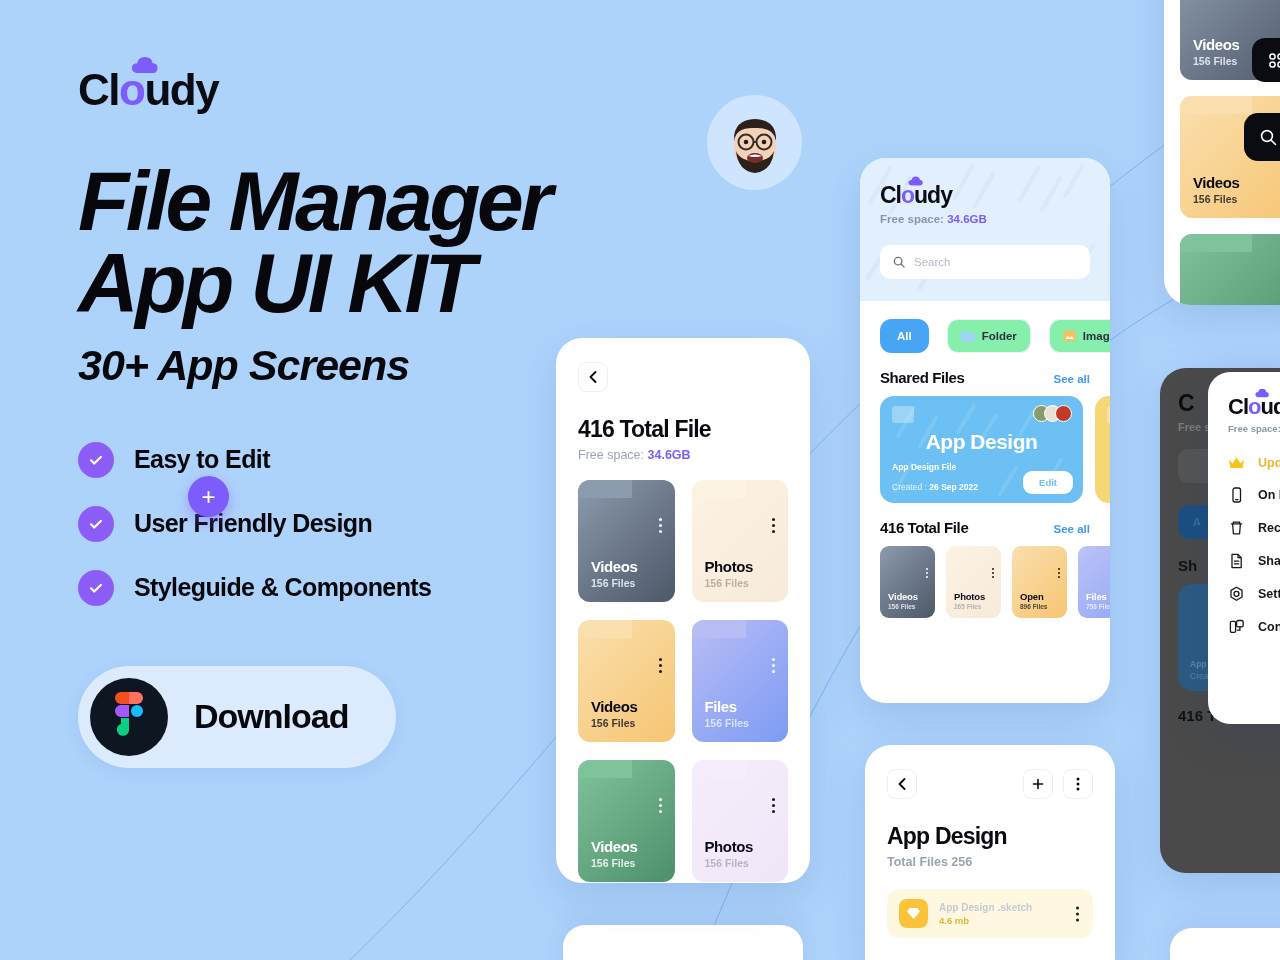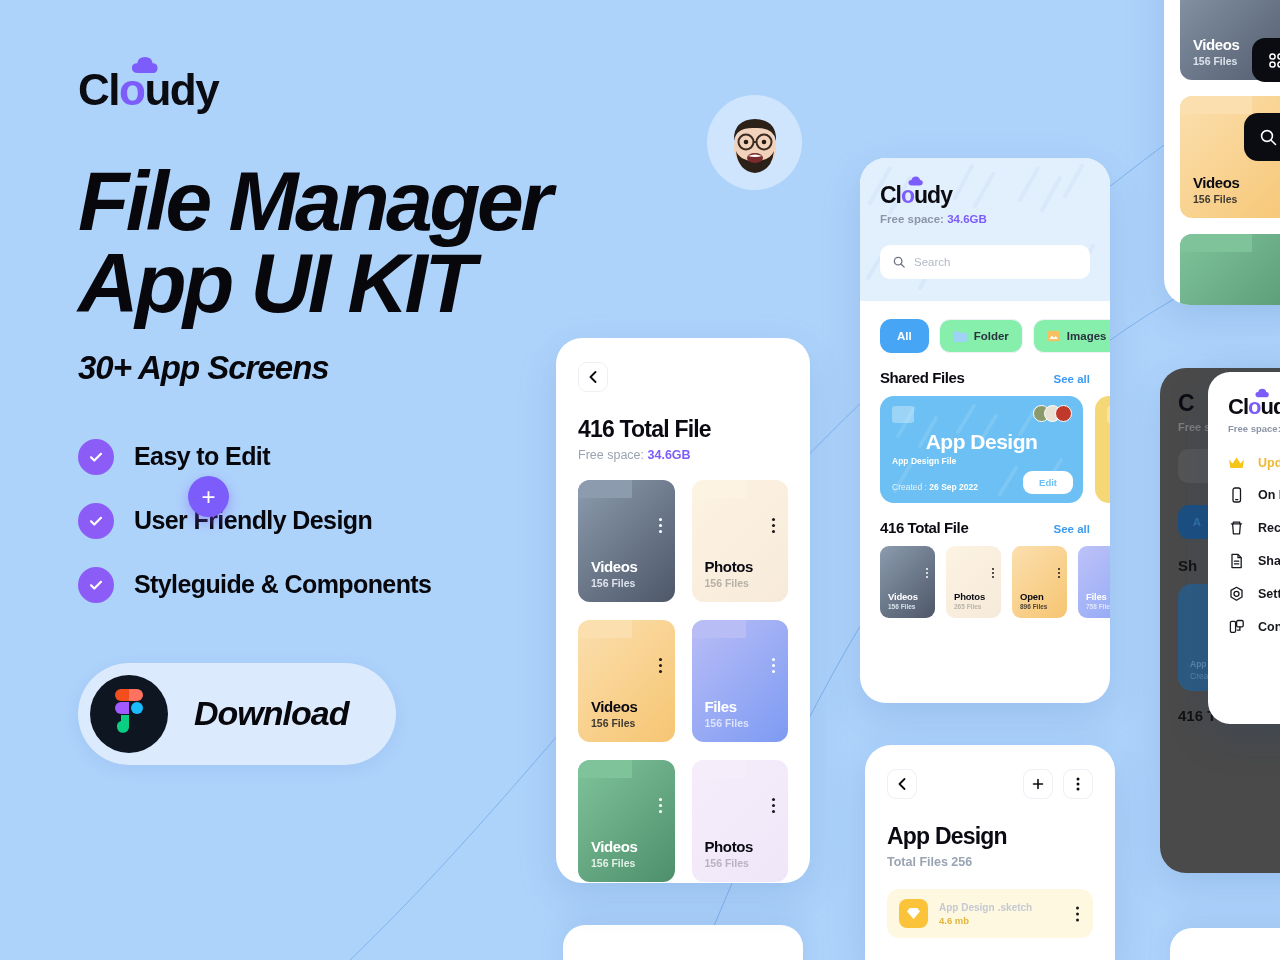--- a/index.html
+++ b/index.html
@@ -22,42 +22,42 @@
   .logo-cloud {
     position:absolute; left:53px; top:-12px; width:27px; height:18px;
   }
 
   .headline {
     margin-top:48px;
     font-size:84px; line-height:0.98; font-weight:bold; font-style:italic;
     letter-spacing:-3.5px; color:#07070C;
   }
   .subhead {
-    margin-top:24px; font-size:33px; font-weight:bold; font-style:italic;
+    margin-top:16px; font-size:43px; font-weight:bold; font-style:italic;
     letter-spacing:-1px; color:#07070C;
   }
 
   .features { margin-top:52px; }
   .feature { display:flex; align-items:center; gap:20px; margin-bottom:28px; }
   .feat-check {
     width:36px; height:36px; border-radius:50%; background:#8B5CF6;
     display:flex; align-items:center; justify-content:center; flex:0 0 36px;
   }
   .feat-label { font-size:25px; font-weight:bold; letter-spacing:-0.6px; color:#07070C; }
 
   .dl-btn {
     margin-top:32px; display:inline-flex; align-items:center; gap:26px;
     background:#DCEAFD; border-radius:60px; padding:12px 48px 12px 12px;
     box-shadow:0 4px 18px rgba(60,110,190,.12);
   }
   .figma-circle {
     width:78px; height:78px; border-radius:50%; background:#0E1621;
     display:flex; align-items:center; justify-content:center;
   }
-  .dl-label { font-size:34px; font-weight:bold; font-style:italic; letter-spacing:-1px; color:#07070C; }
+  .dl-label { font-size:34px; font-weight:bold; letter-spacing:-1px; color:#07070C; }
 
   
   .avatar-bubble {
     position:absolute; left:707px; top:95px; width:95px; height:95px;
     border-radius:50%; background:#CFE4FD; z-index:6;
     display:flex; align-items:center; justify-content:center;
   }
 
   
   .phone { position:absolute; border-radius:26px; background:#fff; overflow:hidden;
@@ -108,21 +108,21 @@
   .grid-btn {
     position:absolute; right:-20px; top:38px; width:48px; height:44px;
     background:#0B0B12; border-radius:13px; display:flex; align-items:center;
     justify-content:center; z-index:8;
   }
   .searchbar {
     margin-top:20px; height:34px; background:#fff; border-radius:10px;
     display:flex; align-items:center; gap:9px; padding:0 13px; position:relative;
   }
   .searchbar span { font-size:11.5px; color:#B3BAC6; }
-  .chips { display:flex; gap:10px; padding:18px 20px 0 20px; }
+  .chips { display:flex; gap:18px; padding:18px 20px 0 20px; }
   .chip {
     height:34px; border-radius:11px; display:flex; align-items:center; gap:7px;
     padding:0 13px; font-size:11.5px; font-weight:bold; color:#2C3240;
     background:#86efac; border:1px solid #EEF1F6; white-space:nowrap;
   }
   .chip.active { background:#47A5F5; color:#fff; border-color:#47A5F5; padding:0 16px; }
   .sec-row { display:flex; align-items:baseline; justify-content:space-between;
              padding:16px 20px 0 20px; }
   .sec-title { font-size:15px; font-weight:bold; letter-spacing:-0.4px; color:#0A0A12; }
   .see-all { font-size:11.5px; font-weight:bold; color:#3E9BF0; }
@@ -131,21 +131,21 @@
   .share-card {
     flex:0 0 203px; height:107px; border-radius:14px; background:#6CC0F3;
     position:relative; overflow:hidden; padding:10px 12px;
   }
   .share-card.alt { flex:0 0 90px; background:#F6D776; }
   .sc-folder { width:22px; height:17px; border-radius:3px; background:rgba(255,255,255,.32); }
   .sc-title { position:absolute; left:0; right:0; top:34px; text-align:center;
               font-size:21px; font-weight:bold; color:#fff; letter-spacing:-0.5px; }
   .sc-foot { position:absolute; left:12px; bottom:11px; }
   .sc-f1 { font-size:8.5px; font-weight:bold; color:#fff; }
-  .sc-f2 { font-size:8.5px; color:#E6F3FB; margin-top:16px; }
+  .sc-f2 { font-size:8.5px; color:#E6F3FB; margin-top:10px; }
   .sc-f2 b { color:#fff; }
   .open-btn {
     position:absolute; right:10px; bottom:9px; background:#fff; border-radius:9px;
     padding:6px 16px; font-size:9.5px; font-weight:bold; color:#6CC0F3;
   }
   .avatars { position:absolute; right:11px; top:9px; display:flex; }
   .avatars i { width:17px; height:17px; border-radius:50%; border:1.5px solid #fff;
                display:block; margin-left:-6px; }
   .avatars i:first-child { margin-left:0; }
 

